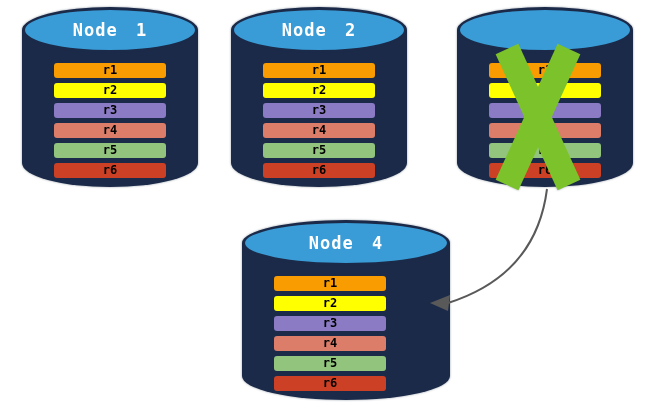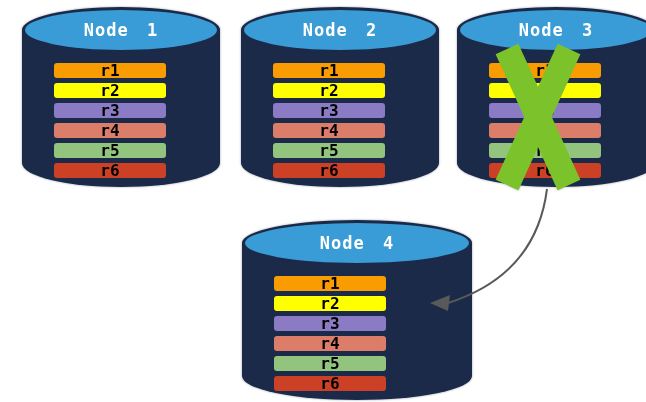--- a/index.html
+++ b/index.html
@@ -2,21 +2,21 @@
 <html><head>
 <meta charset="utf-8">
 <style>
   html,body{margin:0;padding:0;background:#ffffff;}
   #canvas{
     position:relative;width:646px;height:402px;overflow:hidden;
     background:var(--bg,#fff);
     font-family:"DejaVu Sans Mono","Liberation Mono",monospace;
   }
   .node{
-    position:absolute;width:198px;height:180px;
+    position:absolute;width:176px;height:180px;
     filter:drop-shadow(0 0 1px #9aa2ac);
   }
   .cyl-body{
     position:absolute;left:0;right:0;top:23px;bottom:0;
     background:var(--body,#1B2A49);
     border-radius:0 0 50% 50% / 0 0 24px 24px;
   }
   .cyl-top{
     position:absolute;left:0;top:0;width:100%;height:46px;
     background:var(--top,#399CD6);
@@ -27,21 +27,21 @@
   .node-title{
     position:absolute;left:0;top:0;width:100%;height:46px;
     display:flex;align-items:center;justify-content:center;
     color:var(--nodelabel,#fff);
     font-size:17px;font-weight:bold;letter-spacing:1px;word-spacing:7px;
     z-index:2;
   }
   .records{position:absolute;left:32px;top:56px;width:112px;z-index:1;}
   .record{
     height:15px;margin-bottom:5px;border-radius:3px;
-    text-align:center;font-size:16px;line-height:15px;font-weight:bold;
+    text-align:center;font-size:12px;line-height:15px;font-weight:bold;
     color:var(--reclabel,#000);
   }
   .fail-x{position:absolute;left:38px;top:40px;width:86px;height:140px;z-index:3;overflow:visible;}
   .fail-x line{stroke:var(--xcolor,#7CC32B);stroke-width:25;stroke-linecap:butt;}
   #arrow-svg{position:absolute;left:0;top:0;z-index:4;pointer-events:none;}
   #arrow-svg path{fill:none;stroke:var(--arrow,#595959);stroke-width:2;}
   #arrow-svg polygon{fill:var(--arrow,#595959);}
 </style>
 </head>
 <body>
@@ -60,38 +60,37 @@
       <div class="records">
         <div class="record" style="background: rgb(249, 156, 1);">r1</div>
         <div class="record" style="background: rgb(255, 255, 0);">r2</div>
         <div class="record" style="background: rgb(138, 123, 196);">r3</div>
         <div class="record" style="background: rgb(220, 125, 105);">r4</div>
         <div class="record" style="background: rgb(146, 196, 126);">r5</div>
         <div class="record" style="background: rgb(204, 65, 37);">r6</div>
       </div>
 
     </div>
-    <div class="node" style="left: 241px; top: 7px;">
+    <div class="node" style="left: 231px; top: 7px;">
       <div class="cyl-body"></div>
       <div class="cyl-top"></div>
       <div class="node-title">Node 2</div>
       <div class="records">
         <div class="record" style="background: rgb(249, 156, 1);">r1</div>
         <div class="record" style="background: rgb(255, 255, 0);">r2</div>
         <div class="record" style="background: rgb(138, 123, 196);">r3</div>
         <div class="record" style="background: rgb(220, 125, 105);">r4</div>
         <div class="record" style="background: rgb(146, 196, 126);">r5</div>
         <div class="record" style="background: rgb(204, 65, 37);">r6</div>
       </div>
 
     </div>
     <div class="node" style="left: 457px; top: 7px;">
       <div class="cyl-body"></div>
       <div class="cyl-top"></div>
-      <div class="node-title">Node 3</div>
       <div class="records">
         <div class="record" style="background: rgb(249, 156, 1);">r1</div>
         <div class="record" style="background: rgb(255, 255, 0);">r2</div>
         <div class="record" style="background: rgb(138, 123, 196);">r3</div>
         <div class="record" style="background: rgb(220, 125, 105);">r4</div>
         <div class="record" style="background: rgb(146, 196, 126);">r5</div>
         <div class="record" style="background: rgb(204, 65, 37);">r6</div>
       </div>
       <svg class="fail-x" viewBox="0 0 86 140" preserveAspectRatio="none">
         <line x1="12" y1="2" x2="74" y2="138"></line>

